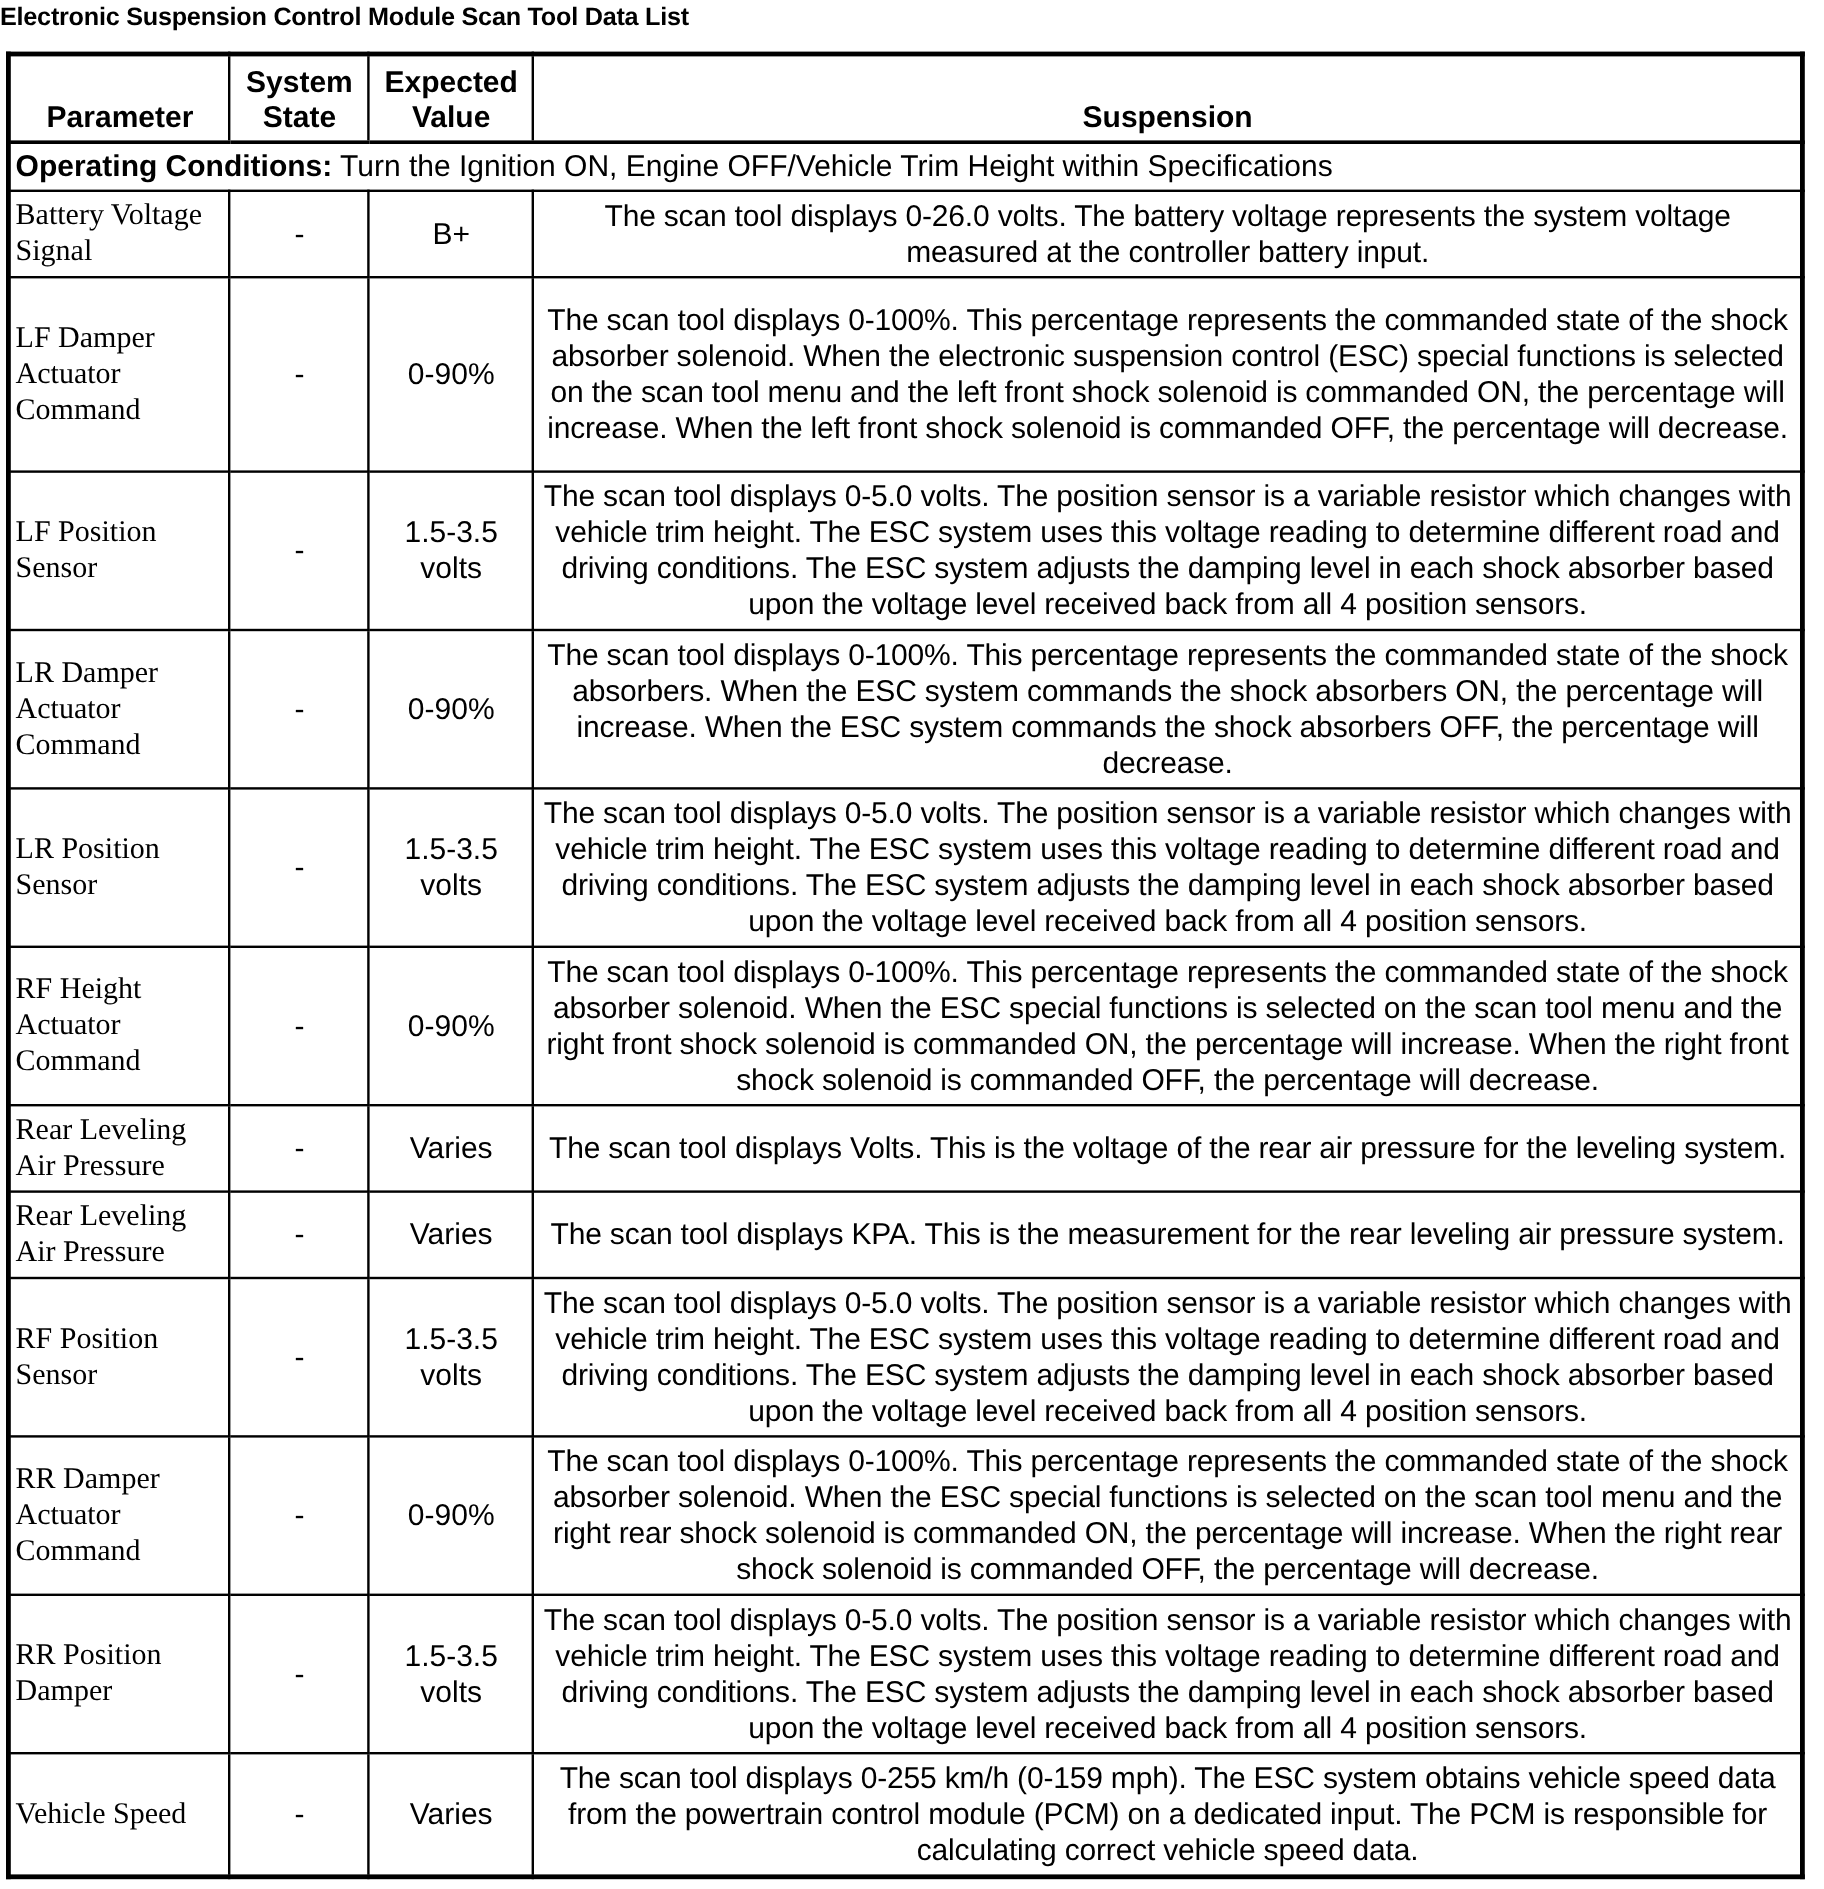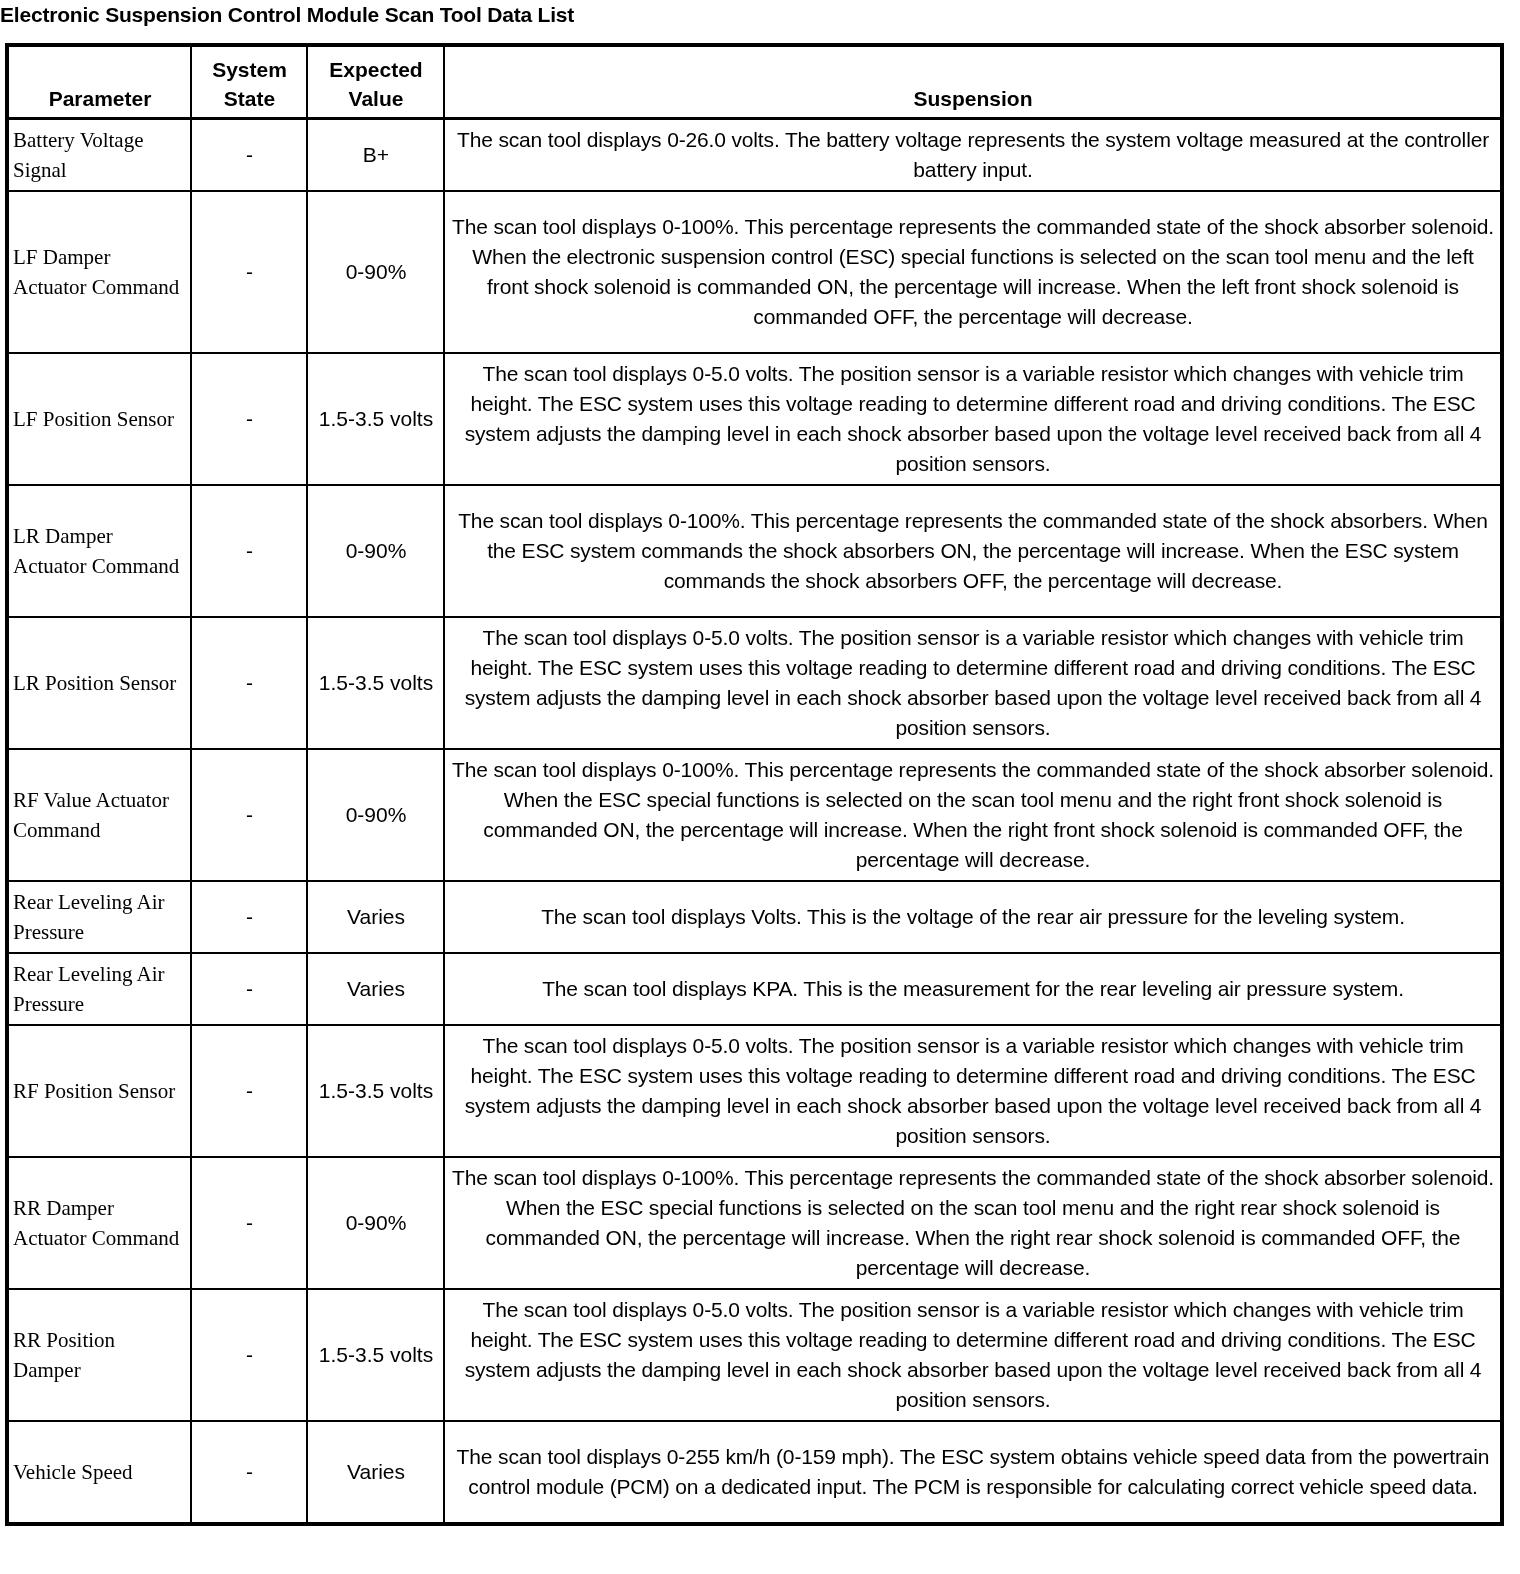--- a/index.html
+++ b/index.html
@@ -36,21 +36,21 @@
       border: 4px solid #000;
     }
     table.data-table col.c-param { width: 184px; }
     table.data-table col.c-state { width: 116px; }
     table.data-table col.c-value { width: 137px; }
     table.data-table col.c-desc  { width: auto; }
     table.data-table th,
     table.data-table td {
       border: 2px solid #000;
       padding: 0 3px 0 4px;
-      font-size: 21px;
+      font-size: 25px;
       line-height: 30px;
       vertical-align: middle;
     }
     table.data-table th {
       font-weight: bold;
       text-align: center;
       vertical-align: bottom;
       padding-bottom: 4px;
       height: 66px;
       line-height: 29px;
@@ -89,20 +89,23 @@
   </colgroup>
   <thead>
     <tr class="header-row">
       <th>Parameter</th>
       <th>System State</th>
       <th>Expected Value</th>
       <th>Suspension</th>
     </tr>
   </thead>
   <tbody>
+    <tr>
+      <td class="cond-cell" colspan="4"><span class="cond-label">Operating Conditions:</span><span> Turn the Ignition ON, Engine OFF/Vehicle Trim Height within Specifications</span></td>
+    </tr>
 
     <tr class="h2">
       <td class="param-cell">Battery Voltage Signal</td>
       <td class="state-cell">-</td>
       <td class="value-cell">B+</td>
       <td class="desc-cell">The scan tool displays 0-26.0 volts. The battery voltage represents the system voltage measured at the controller battery input.</td>
     </tr>
 
     <tr class="h5">
       <td class="param-cell">LF Damper Actuator Command</td>
@@ -126,21 +129,21 @@
     </tr>
 
     <tr class="h4">
       <td class="param-cell">LR Position Sensor</td>
       <td class="state-cell">-</td>
       <td class="value-cell">1.5-3.5 volts</td>
       <td class="desc-cell">The scan tool displays 0-5.0 volts. The position sensor is a variable resistor which changes with vehicle trim height. The ESC system uses this voltage reading to determine different road and driving conditions. The ESC system adjusts the damping level in each shock absorber based upon the voltage level received back from all 4 position sensors.</td>
     </tr>
 
     <tr class="h4">
-      <td class="param-cell">RF Value Actuator Command</td>
+      <td class="param-cell">RF Height Actuator Command</td>
       <td class="state-cell">-</td>
       <td class="value-cell">0-90%</td>
       <td class="desc-cell">The scan tool displays 0-100%. This percentage represents the commanded state of the shock absorber solenoid. When the ESC special functions is selected on the scan tool menu and the right front shock solenoid is commanded ON, the percentage will increase. When the right front shock solenoid is commanded OFF, the percentage will decrease.</td>
     </tr>
 
     <tr class="h2">
       <td class="param-cell">Rear Leveling Air Pressure</td>
       <td class="state-cell">-</td>
       <td class="value-cell">Varies</td>
       <td class="desc-cell">The scan tool displays Volts. This is the voltage of the rear air pressure for the leveling system.</td>

